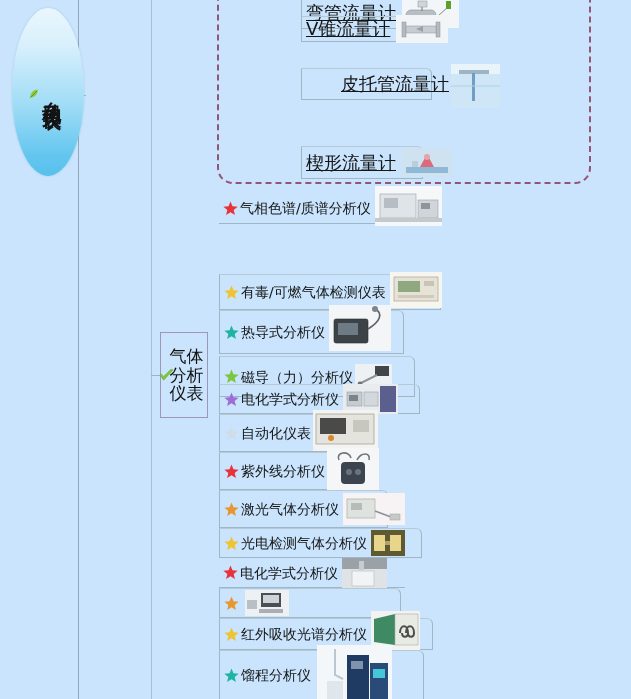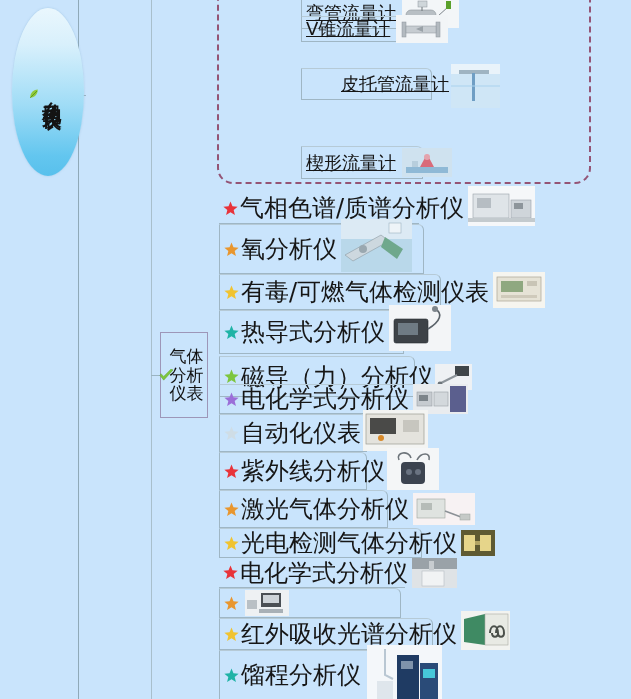--- a/index.html
+++ b/index.html
@@ -53,21 +53,21 @@
     border-top-color:#b6cad6;
     background:transparent;
     border-radius:0 6px 0 0;
   }
   .item .row{
     display:flex;align-items:center;height:100%;
     padding-left:4px;
     white-space:nowrap;
   }
   .item .txt{
-    font-size:24px;color:#161616;font-weight:500;
+    font-size:14px;color:#161616;font-weight:500;
     line-height:1;letter-spacing:0px;
   }
   .item.top .txt{font-size:18px;text-decoration:underline;}
   .star{
     display:inline-block;width:15px;height:15px;
     margin-right:2px;flex:0 0 auto;
   }
   .thumb{
     flex:0 0 auto;margin-left:4px;
     background:#eef3f7;
@@ -189,38 +189,20 @@
             <rect x="5" y="8" width="36" height="24" fill="#dfe4e8" stroke="#9aa2a8" stroke-width="0.6"></rect>
             <rect x="9" y="12" width="14" height="10" fill="#b6bdc3"></rect>
             <rect x="43" y="14" width="20" height="18" fill="#cfd5da" stroke="#9aa2a8" stroke-width="0.6"></rect>
             <rect x="46" y="17" width="9" height="6" fill="#8d959b"></rect>
             <rect x="0" y="32" width="67" height="4" fill="#c3cace"></rect>
           </svg>
       </span>
     </div>
   </div>
 
-  <div class="item" style="left:219px;top:224px;width:205px;height:50px;">
-    <div class="row">
-      <svg class="star" viewBox="0 0 16 16">
-          <polygon points="8,0.5 10.1,5.6 15.6,6 11.4,9.6 12.7,15 8,12.1 3.3,15 4.6,9.6 0.4,6 5.9,5.6" fill="#e8962e"></polygon>
-        </svg>
-      <span class="txt">氧分析仪</span>
-      <span class="thumb" style="width:71px;height:53px;margin-left:4px;position:relative;top:-4px;">
-        <svg width="71" height="53" viewBox="0 0 71 53">
-            <rect width="71" height="53" fill="#b9d8ea"></rect>
-            <rect x="0" y="0" width="71" height="20" fill="#dceaf4"></rect>
-            <rect x="48" y="4" width="12" height="10" fill="#eef4f8" stroke="#9cb2c0" stroke-width="0.6"></rect>
-            <path d="M4 36 L40 16 L48 22 L12 42 Z" fill="#cdd8df" stroke="#8d9aa2" stroke-width="0.6"></path>
-            <path d="M44 18 L62 30 L56 40 L40 28 Z" fill="#6fa88c"></path>
-            <circle cx="22" cy="30" r="4" fill="#9aa8b0"></circle>
-          </svg>
-      </span>
-    </div>
-  </div>
 
   <div class="item" style="left:219px;top:274px;width:222px;height:36px;">
     <div class="row">
       <svg class="star" viewBox="0 0 16 16">
           <polygon points="8,0.5 10.1,5.6 15.6,6 11.4,9.6 12.7,15 8,12.1 3.3,15 4.6,9.6 0.4,6 5.9,5.6" fill="#f0c330"></polygon>
         </svg>
       <span class="txt">有毒/可燃气体检测仪表</span>
       <span class="thumb" style="width:52px;height:36px;margin-left:4px;position:relative;top:-2px;">
         <svg width="52" height="36" viewBox="0 0 52 36">
             <rect width="52" height="36" fill="#f6f5ef"></rect>

